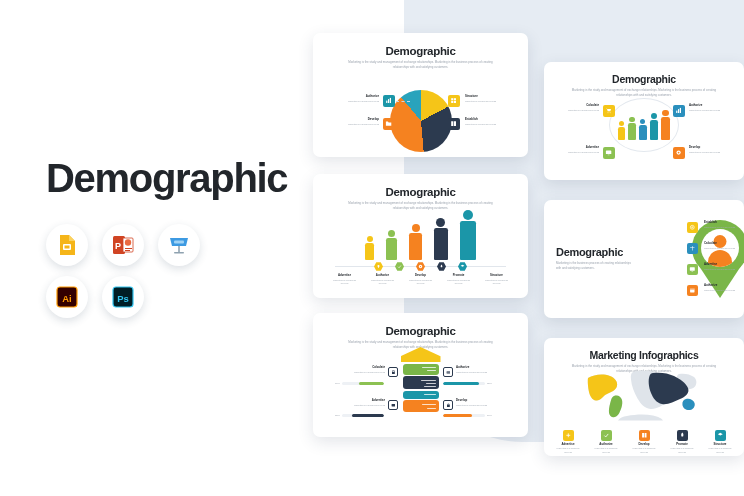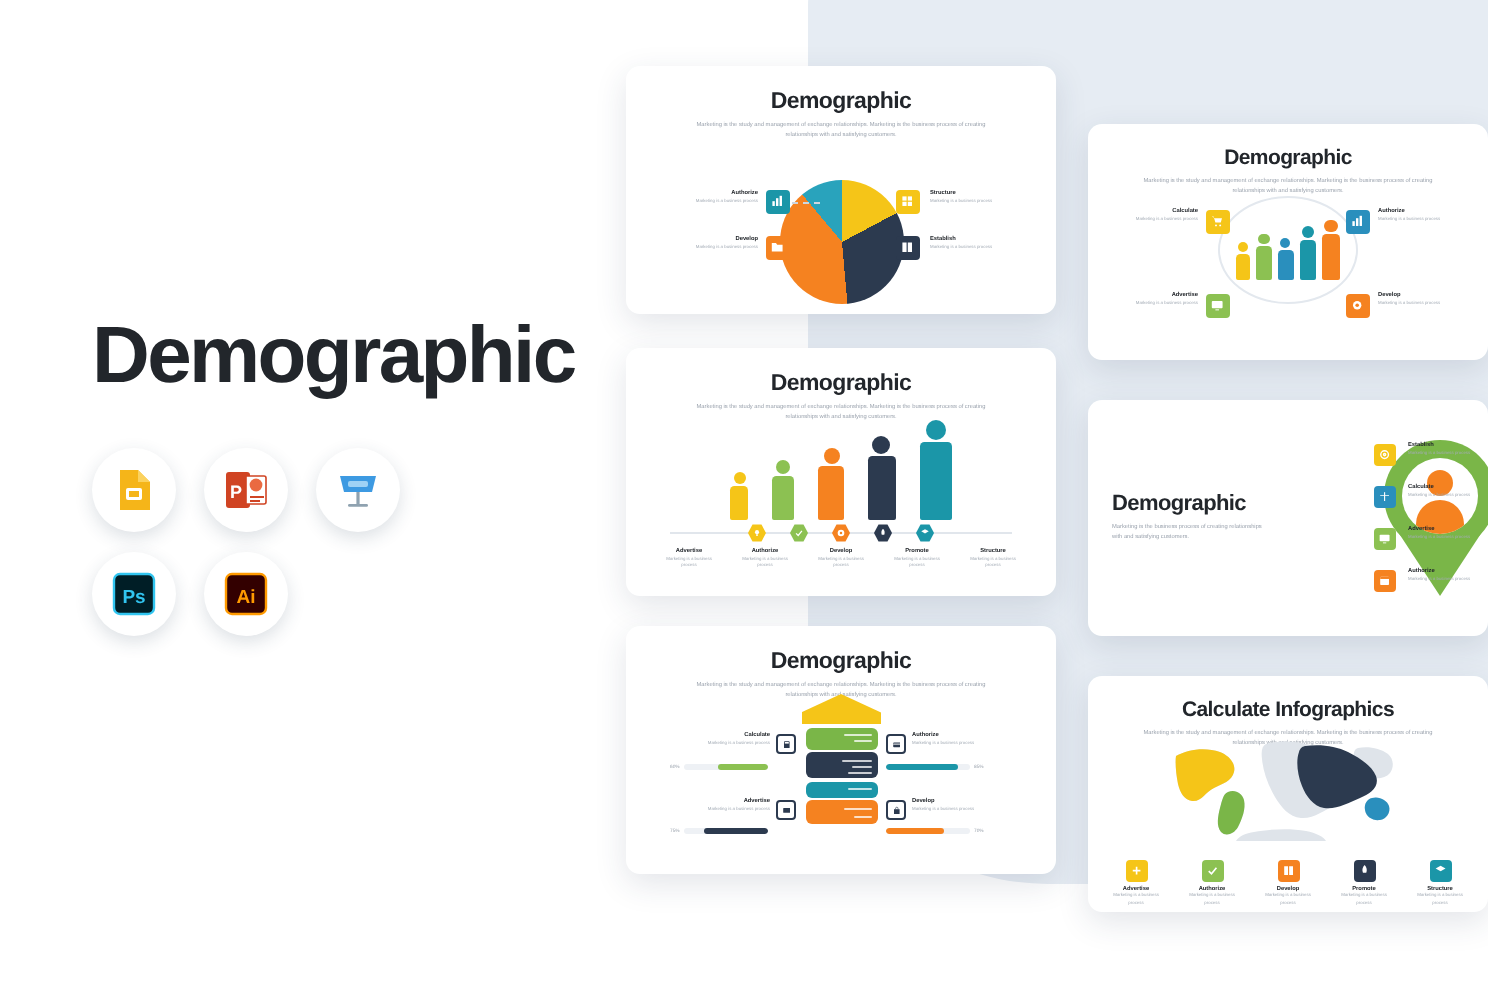--- a/index.html
+++ b/index.html
@@ -192,29 +192,29 @@
       <svg class="glyph" viewBox="0 0 24 24">
           <path d="M3 5h18l-2 8H5z" fill="#3d9ae2"></path>
           <rect x="7" y="7.5" width="10" height="3" rx="1" fill="#9fd2f5"></rect>
           <rect x="11.2" y="13" width="1.6" height="6" fill="#8fa2b0"></rect>
           <rect x="7" y="19" width="10" height="1.4" rx=".7" fill="#8fa2b0"></rect>
         </svg>
     </div>
 
     <div class="app-icon">
       <svg class="glyph" viewBox="0 0 24 24">
+          <rect x="2" y="2" width="20" height="20" rx="3" fill="#330000" stroke="#ff9a00" stroke-width="1.2"></rect>
+          <text x="12" y="16.5" font-size="9.5" font-weight="bold" fill="#ff9a00" text-anchor="middle" font-family="Liberation Sans, sans-serif">Ai</text>
+        </svg>
+    </div>
+
+    <div class="app-icon">
+      <svg class="glyph" viewBox="0 0 24 24">
           <rect x="2" y="2" width="20" height="20" rx="3" fill="#001e26" stroke="#31c5f0" stroke-width="1.2"></rect>
           <text x="12" y="16.5" font-size="9.5" font-weight="bold" fill="#31c5f0" text-anchor="middle" font-family="Liberation Sans, sans-serif">Ps</text>
-        </svg>
-    </div>
-
-    <div class="app-icon">
-      <svg class="glyph" viewBox="0 0 24 24">
-          <rect x="2" y="2" width="20" height="20" rx="3" fill="#330000" stroke="#ff9a00" stroke-width="1.2"></rect>
-          <text x="12" y="16.5" font-size="9.5" font-weight="bold" fill="#ff9a00" text-anchor="middle" font-family="Liberation Sans, sans-serif">Ai</text>
         </svg>
     </div>
 
   </div>
 </div>
 
 <div class="slide s-left s1">
   <div style="padding-top:12px">
     <div class="slide-title">Demographic</div>
     <div class="slide-sub">Marketing is the study and management of exchange relationships. Marketing is the business process of creating relationships with and satisfying customers.</div>
@@ -583,21 +583,21 @@
   <div class="prog" style="left:130px; top:101px;">
     <span class="track">
         <span class="fill" style="width:70%; background:#f58220;"></span>
       </span>
     <span class="pct">70%</span>
   </div>
 </div>
 
 <div class="slide s-right s6">
   <div style="padding-top:11px">
-    <div class="slide-title">Calculate Infographics</div>
+    <div class="slide-title">Marketing Infographics</div>
     <div class="slide-sub">Marketing is the study and management of exchange relationships. Marketing is the business process of creating relationships with and satisfying customers.</div>
   </div>
 
   <svg class="map" viewBox="0 0 260 112">
     <g fill="#dfe4ea">
       <path d="M18 20c12-7 30-9 44-4 10 4 16 12 14 20-2 9-12 12-20 16-9 4-12 14-22 13-8-1-12-9-14-17-2-10-3-22-2-28z"></path>
       <path d="M70 56c7-3 14 1 16 8 2 9-2 19-6 27-4 7-12 10-17 5-5-6-3-16-1-24 2-7 3-14 8-16z"></path>
       <path d="M108 8c14-4 30-3 44 1 14 4 28 8 40 16 10 7 18 18 14 28-4 11-18 12-28 16-12 5-22 14-35 13-12-1-20-11-26-21-7-12-12-26-13-38-1-8 0-13 4-15z"></path>
       <path d="M200 12c10-2 22 0 30 6 6 5 6 14 2 19-5 6-14 6-21 4-8-2-14-8-15-16-1-7 0-12 4-13z"></path>
       <path d="M214 62c7-2 15 2 17 8 2 7-3 13-9 14-7 1-14-3-15-10-1-6 2-11 7-12z"></path>

